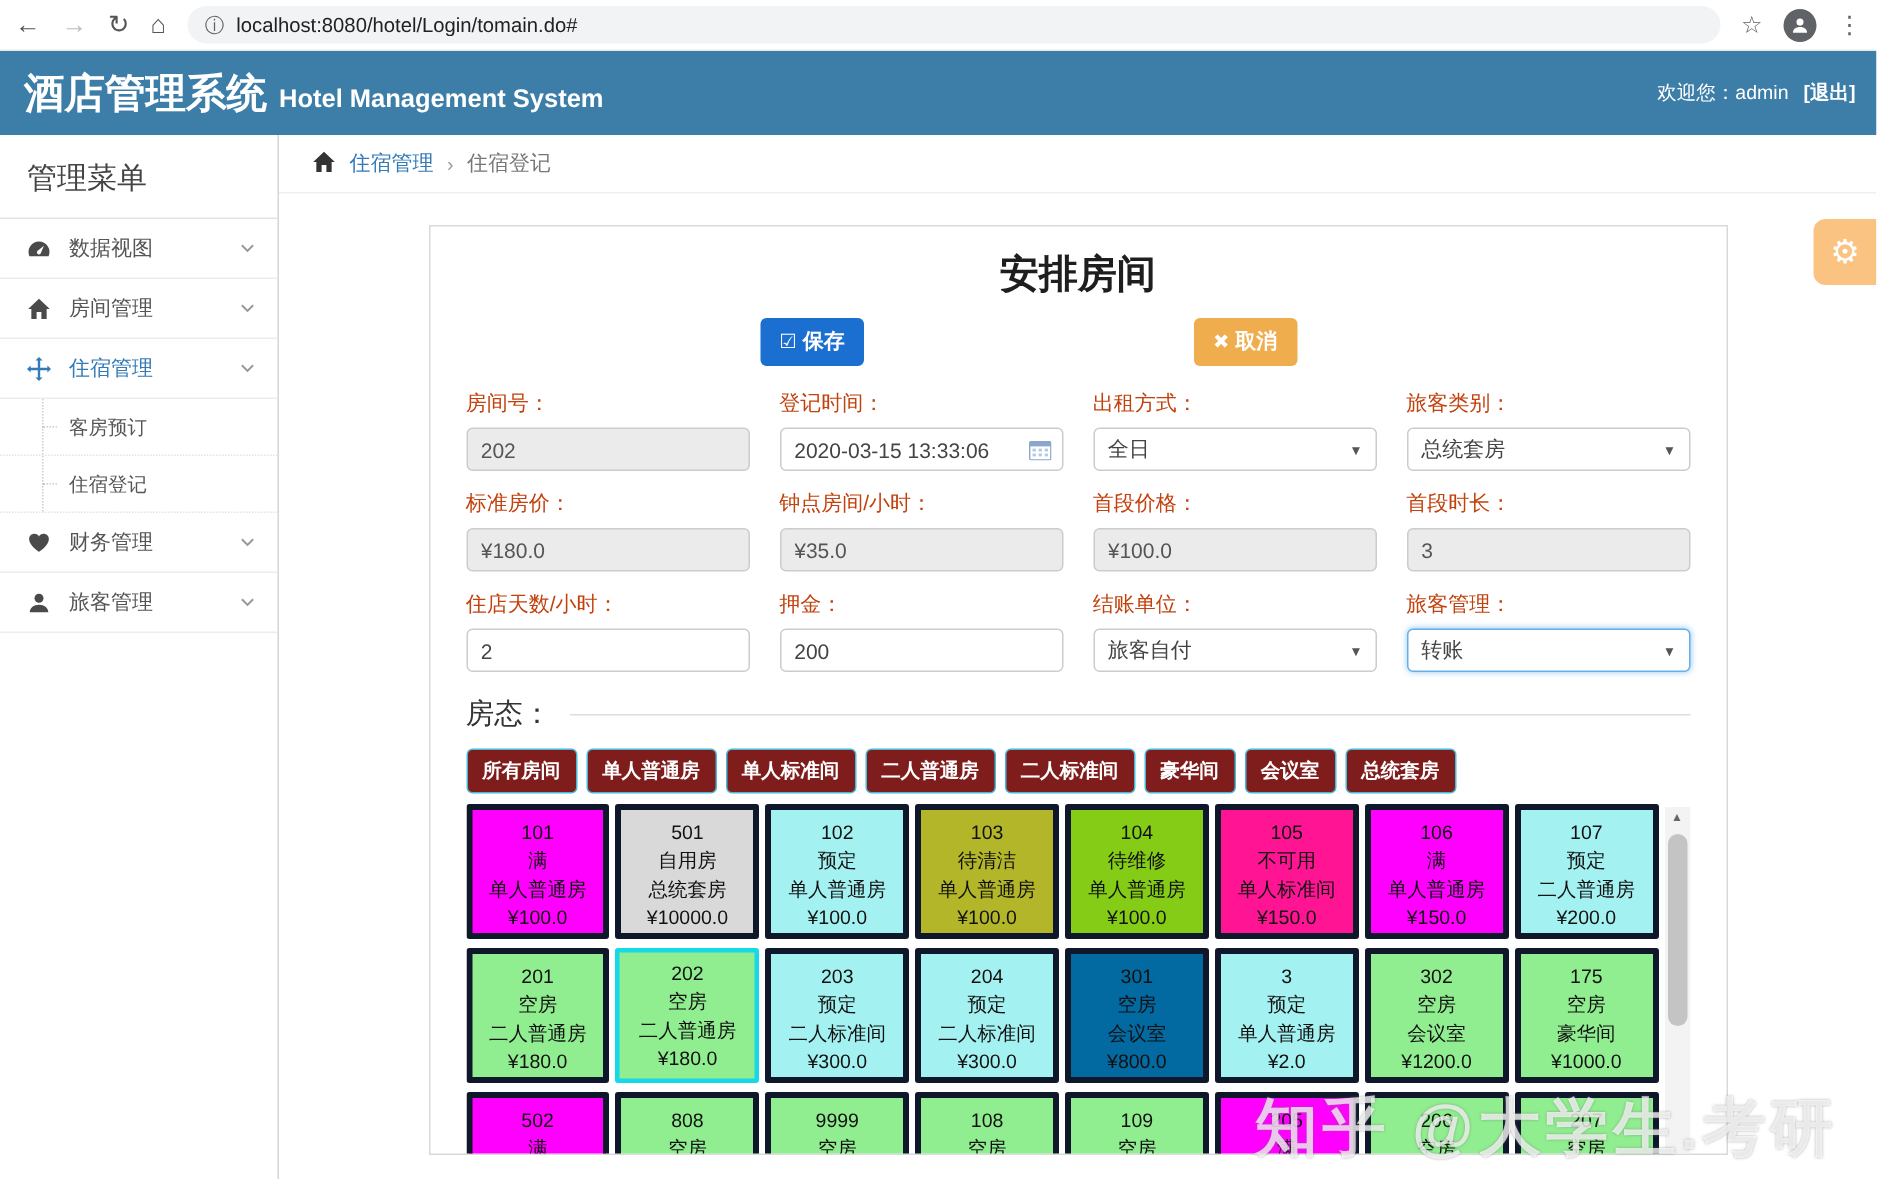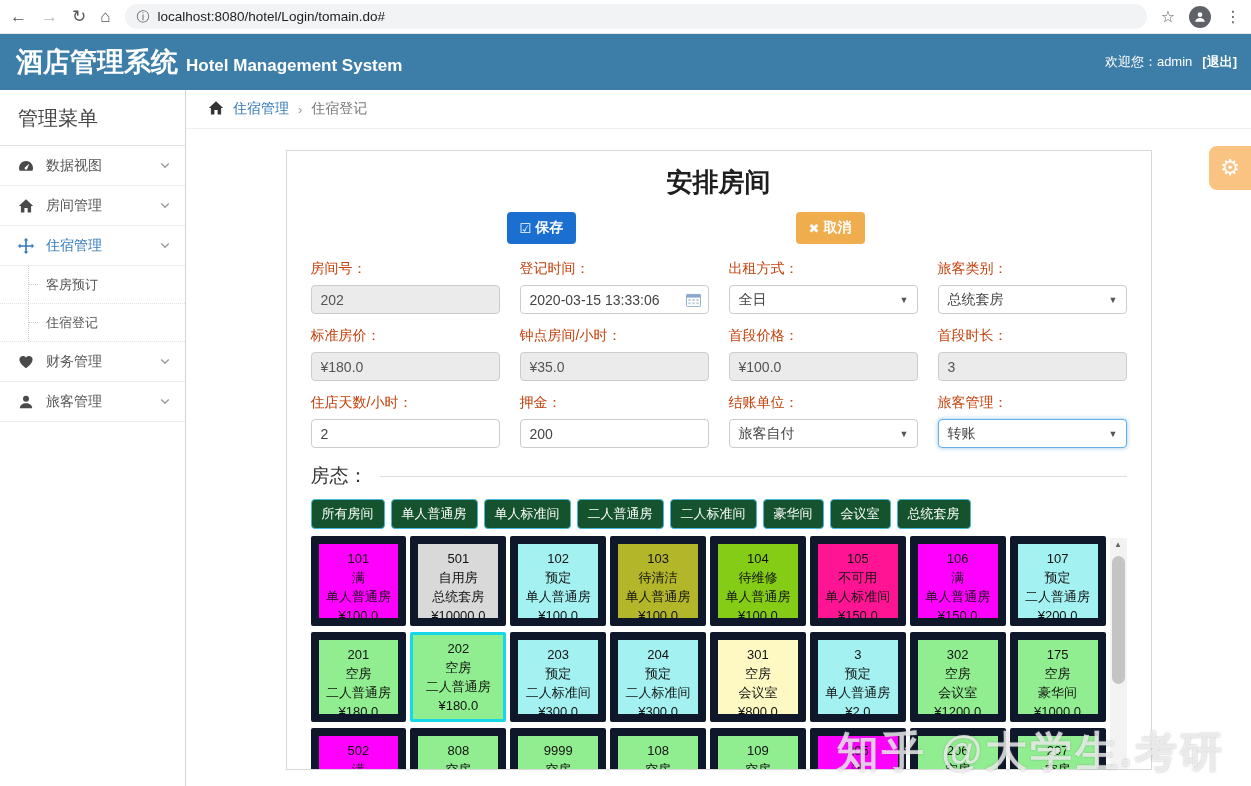--- a/index.html
+++ b/index.html
@@ -85,27 +85,27 @@
   .control.select { cursor:pointer; }
   .sel-arrow { position:absolute; right:8px; font-size:9px; color:#555; }
   .control.focused { border-color:#66afe9; box-shadow:0 0 4px rgba(102,175,233,.7); }
   .cal-icon { position:absolute; right:7px; width:15px; height:14px; cursor:pointer; }
 
   .room-state-row { display:flex; align-items:center; gap:12px; margin:15px 0 10px; }
   .room-state-label { font-size:19px; color:#333; white-space:nowrap; }
   .room-state-row .rule { flex:1; border-top:1px solid #ddd; }
 
   .filters { display:flex; gap:6px; margin-bottom:7px; }
-  .filter-btn { background:#14532d; border:1px solid #46b8da; color:#fff; font-size:13px;
-    font-weight:normal; padding:5px 10px; border-radius:4px; cursor:pointer;
+  .filter-btn { background:#7f1d1d; border:1px solid #46b8da; color:#fff; font-size:13px;
+    font-weight:bold; padding:5px 10px; border-radius:4px; cursor:pointer;
     font-family:inherit; white-space:nowrap; }
 
   .rooms-wrap { position:relative; height:276px; padding-right:21px; overflow:hidden; }
   .rooms-grid { display:grid; grid-template-columns:repeat(8,1fr); gap:6px 4px; }
-  .room { height:90px; border:8px solid #0f172a; border-radius:2px; text-align:center;
+  .room { height:90px; border:4px solid #0f172a; border-radius:2px; text-align:center;
     font-size:13px; color:#111; padding-top:5px; line-height:19px; cursor:pointer;
     overflow:hidden; white-space:nowrap; }
   .room.selected { border:3px solid #17d8e8; padding-top:4px; }
 
   .g-scrollbar { position:absolute; right:0; top:2px; bottom:0; width:17px;
     background:#f3f3f3; display:flex; flex-direction:column; align-items:center; }
   .g-arrow { font-size:8px; color:#666; height:14px; line-height:14px; cursor:pointer; }
   .g-track { flex:1; width:100%; position:relative; }
   .g-thumb { position:absolute; top:4px; left:2px; right:2px; height:128px;
     background:#c4c4c4; border-radius:7px; cursor:grab; }
@@ -404,21 +404,21 @@
               <div>预定</div>
               <div>二人标准间</div>
               <div>¥300.0</div>
             </div>
             <div class="room" style="background: rgb(164, 241, 241);">
               <div>204</div>
               <div>预定</div>
               <div>二人标准间</div>
               <div>¥300.0</div>
             </div>
-            <div class="room" style="background: #fef9c3; text-align: center;">
+            <div class="room" style="background: #0369a1; text-align: center;">
               <div>301</div>
               <div>空房</div>
               <div>会议室</div>
               <div>¥800.0</div>
             </div>
             <div class="room" style="background: rgb(164, 241, 241);">
               <div>3</div>
               <div>预定</div>
               <div>单人普通房</div>
               <div>¥2.0</div>

